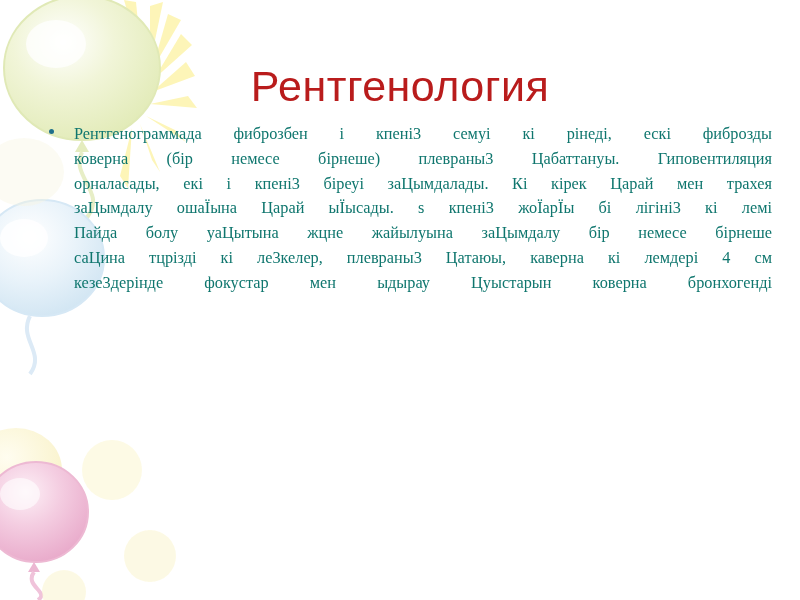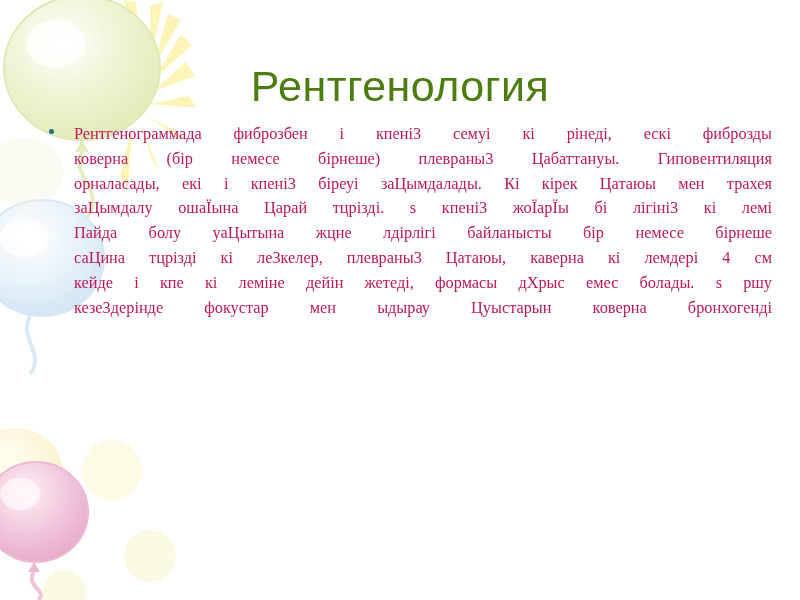--- a/index.html
+++ b/index.html
@@ -31,21 +31,21 @@
   #title {
     position: absolute;
     left: 0;
     top: 60px;
     width: 800px;
     text-align: center;
     font-family: "Liberation Sans", sans-serif;
     font-size: 43px;
     line-height: 52px;
     letter-spacing: 0.5px;
-    color: #4d7c0f;
+    color: #b91c1c;
     z-index: 3;
     white-space: nowrap;
   }
 
   
   #body-block {
     position: absolute;
     left: 44px;
     top: 122px;
     width: 728px;
@@ -61,21 +61,21 @@
     top: 7px;
     width: 5px;
     height: 5px;
     border-radius: 50%;
     background: #1f6f8b;
   }
   .para {
     font-family: "Liberation Serif", serif;
     font-size: 16.3px;
     line-height: 24.8px;
-    color: #be185d;
+    color: #0f766e;
     text-align: justify;
     text-justify: inter-word;
   }
   .para .ln {
     display: block;
     text-align: justify;
     text-align-last: justify;
     white-space: nowrap;
   }
   .para .ln.last {
@@ -161,23 +161,22 @@
   </svg>
 
   <div id="title">Рентгенология</div>
 
   <div id="body-block">
     <div class="bullet-row">
       <span class="bullet-dot"></span>
       <div class="para">
         <span class="ln">Рентгенограммада фиброзбен і кпені3 семуі кі рінеді, ескі фиброзды</span>
         <span class="ln">коверна (бір немесе бірнеше) плевраны3 Цабаттануы. Гиповентиляция</span>
-        <span class="ln">орналасады, екі і кпені3 біреуі заЦымдалады. Кі кірек Цатаюы мен трахея</span>
-        <span class="ln">заЦымдалу ошаЇына Царай тцрізді. s кпені3 жоЇарЇы бі лігіні3 кі лемі</span>
-        <span class="ln">Пайда болу уаЦытына жцне лдірлігі байланысты бір немесе бірнеше</span>
+        <span class="ln">орналасады, екі і кпені3 біреуі заЦымдалады. Кі кірек Царай мен трахея</span>
+        <span class="ln">заЦымдалу ошаЇына Царай ыЇысады. s кпені3 жоЇарЇы бі лігіні3 кі лемі</span>
+        <span class="ln">Пайда болу уаЦытына жцне жайылуына заЦымдалу бір немесе бірнеше</span>
         <span class="ln">саЦина тцрізді кі ле3келер, плевраны3 Цатаюы, каверна кі лемдері 4 см</span>
-        <span class="ln">кейде і кпе кі леміне дейін жетеді, формасы дХрыс емес болады. s ршу</span>
         <span class="ln">кезе3дерінде фокустар мен ыдырау Цуыстарын коверна бронхогенді</span>
       </div>
     </div>
   </div>
 
 </div>
 
 </body></html>

